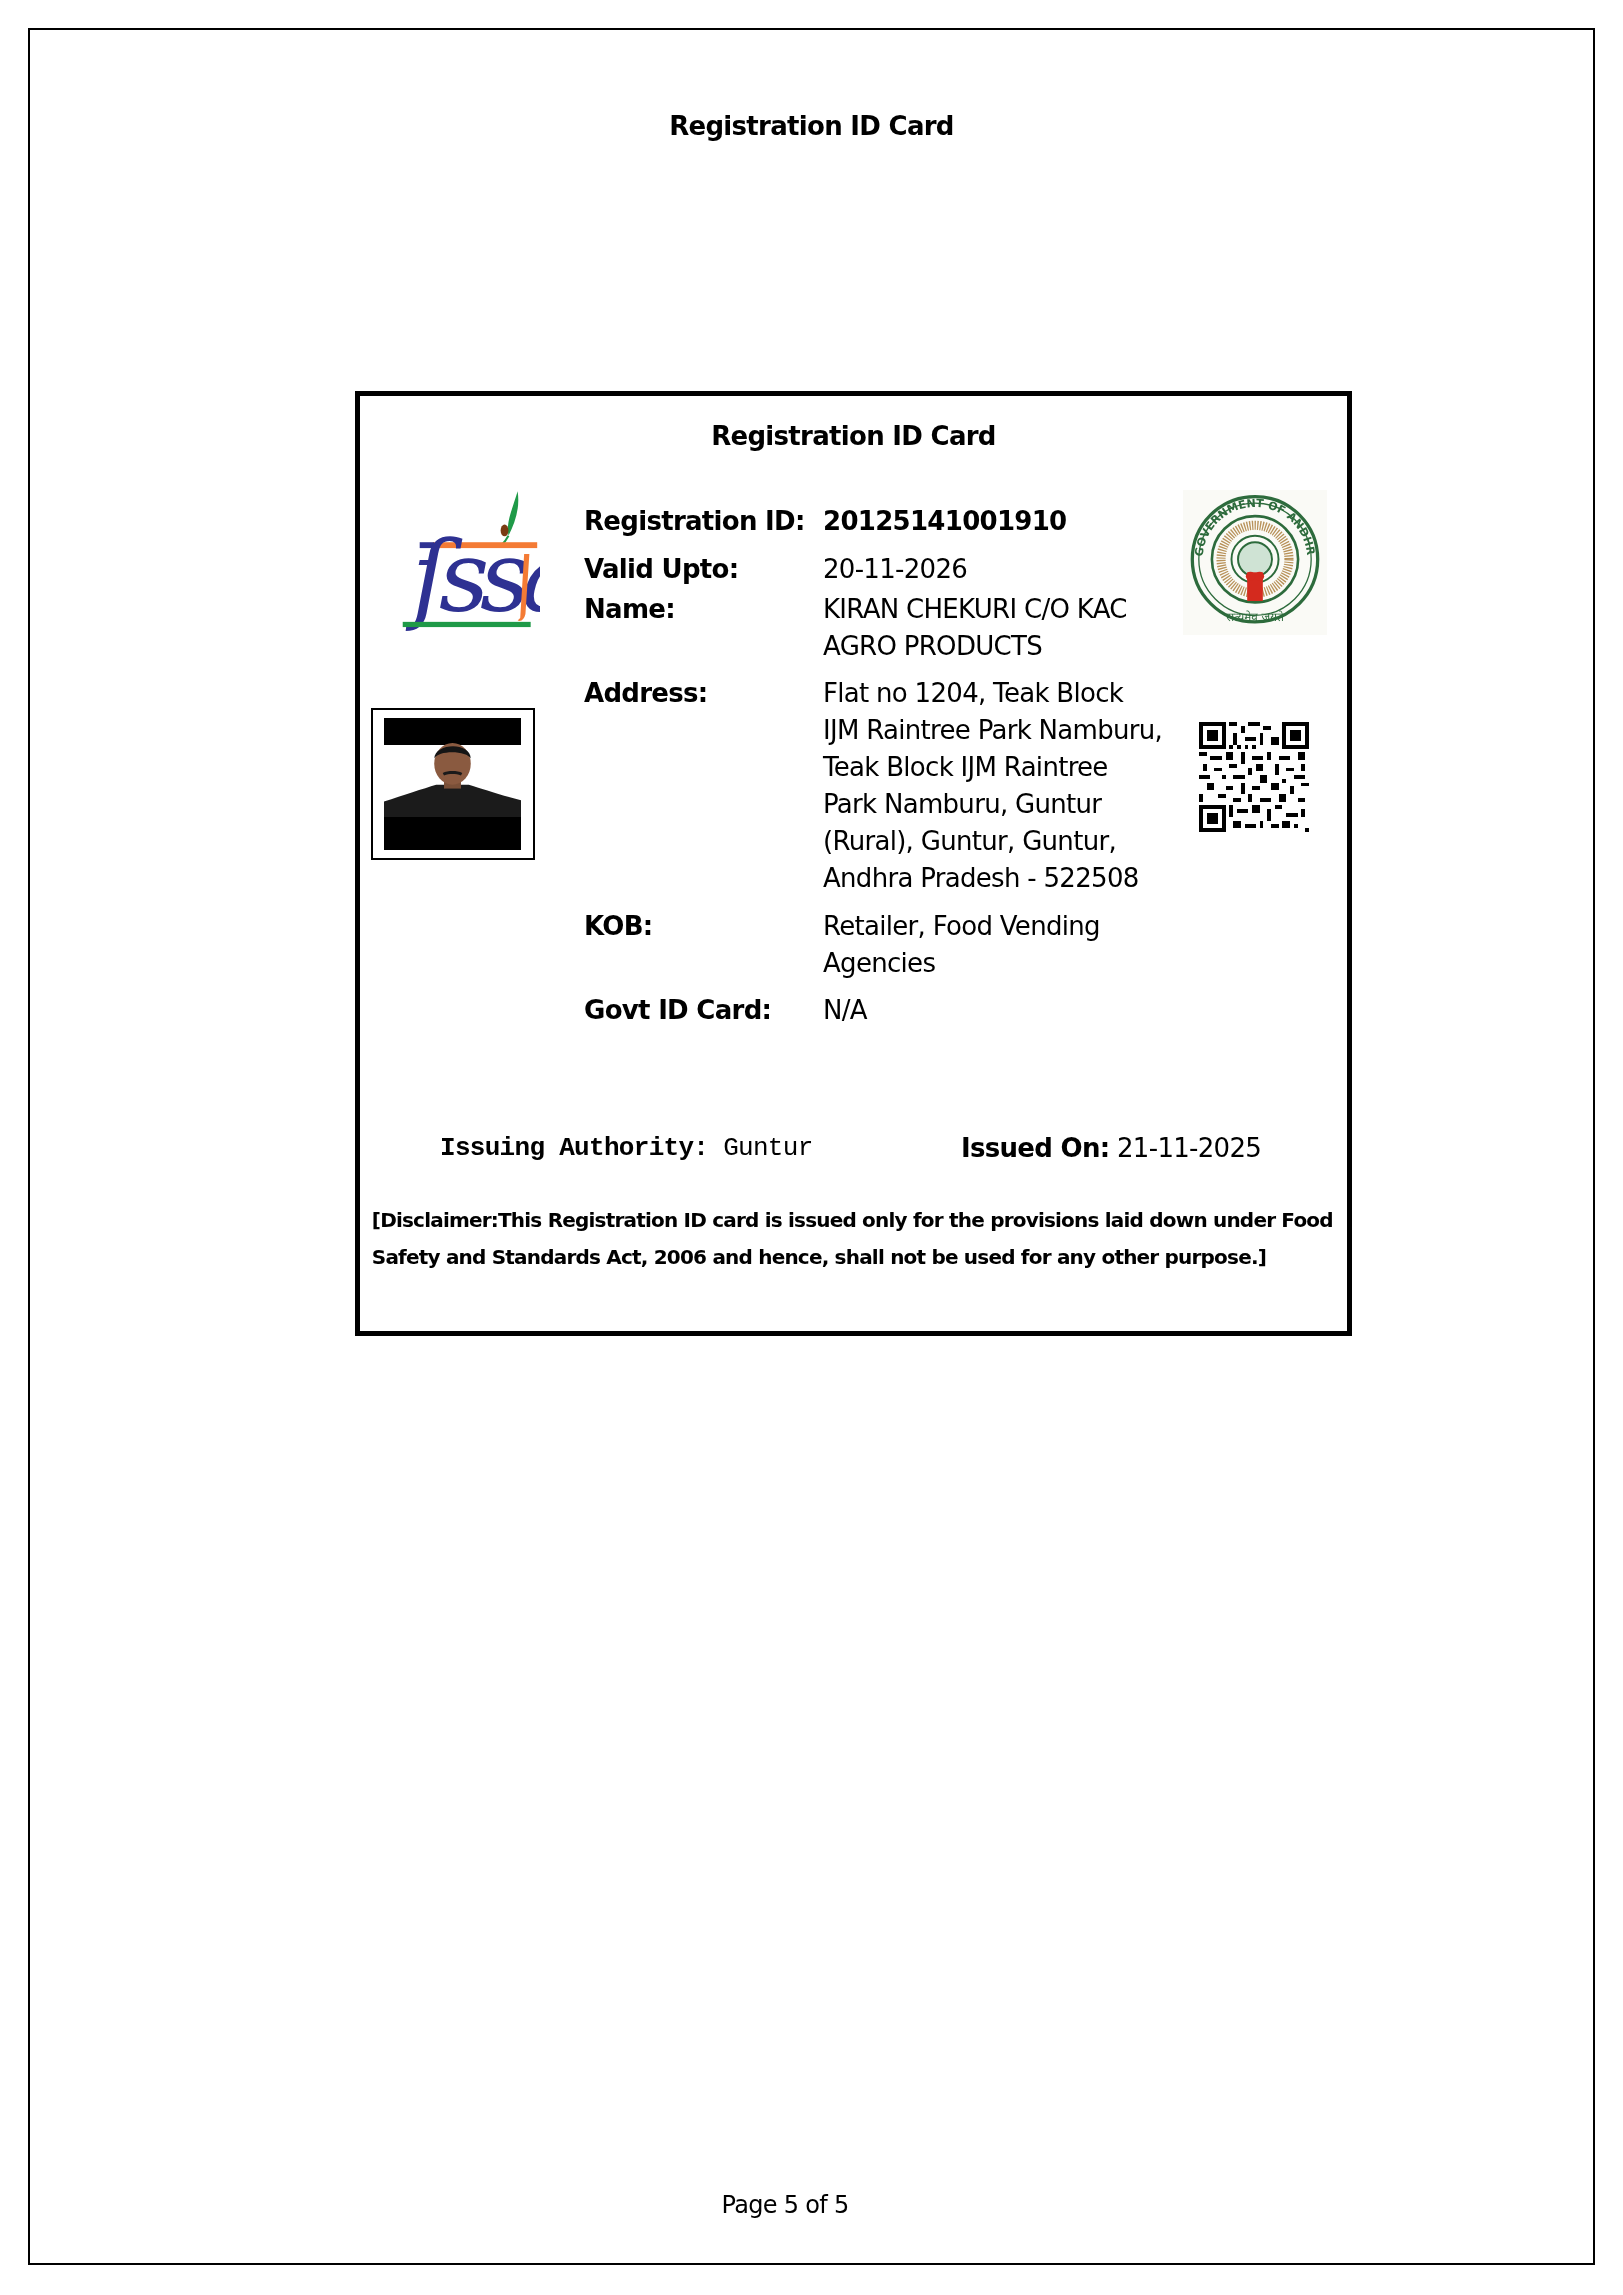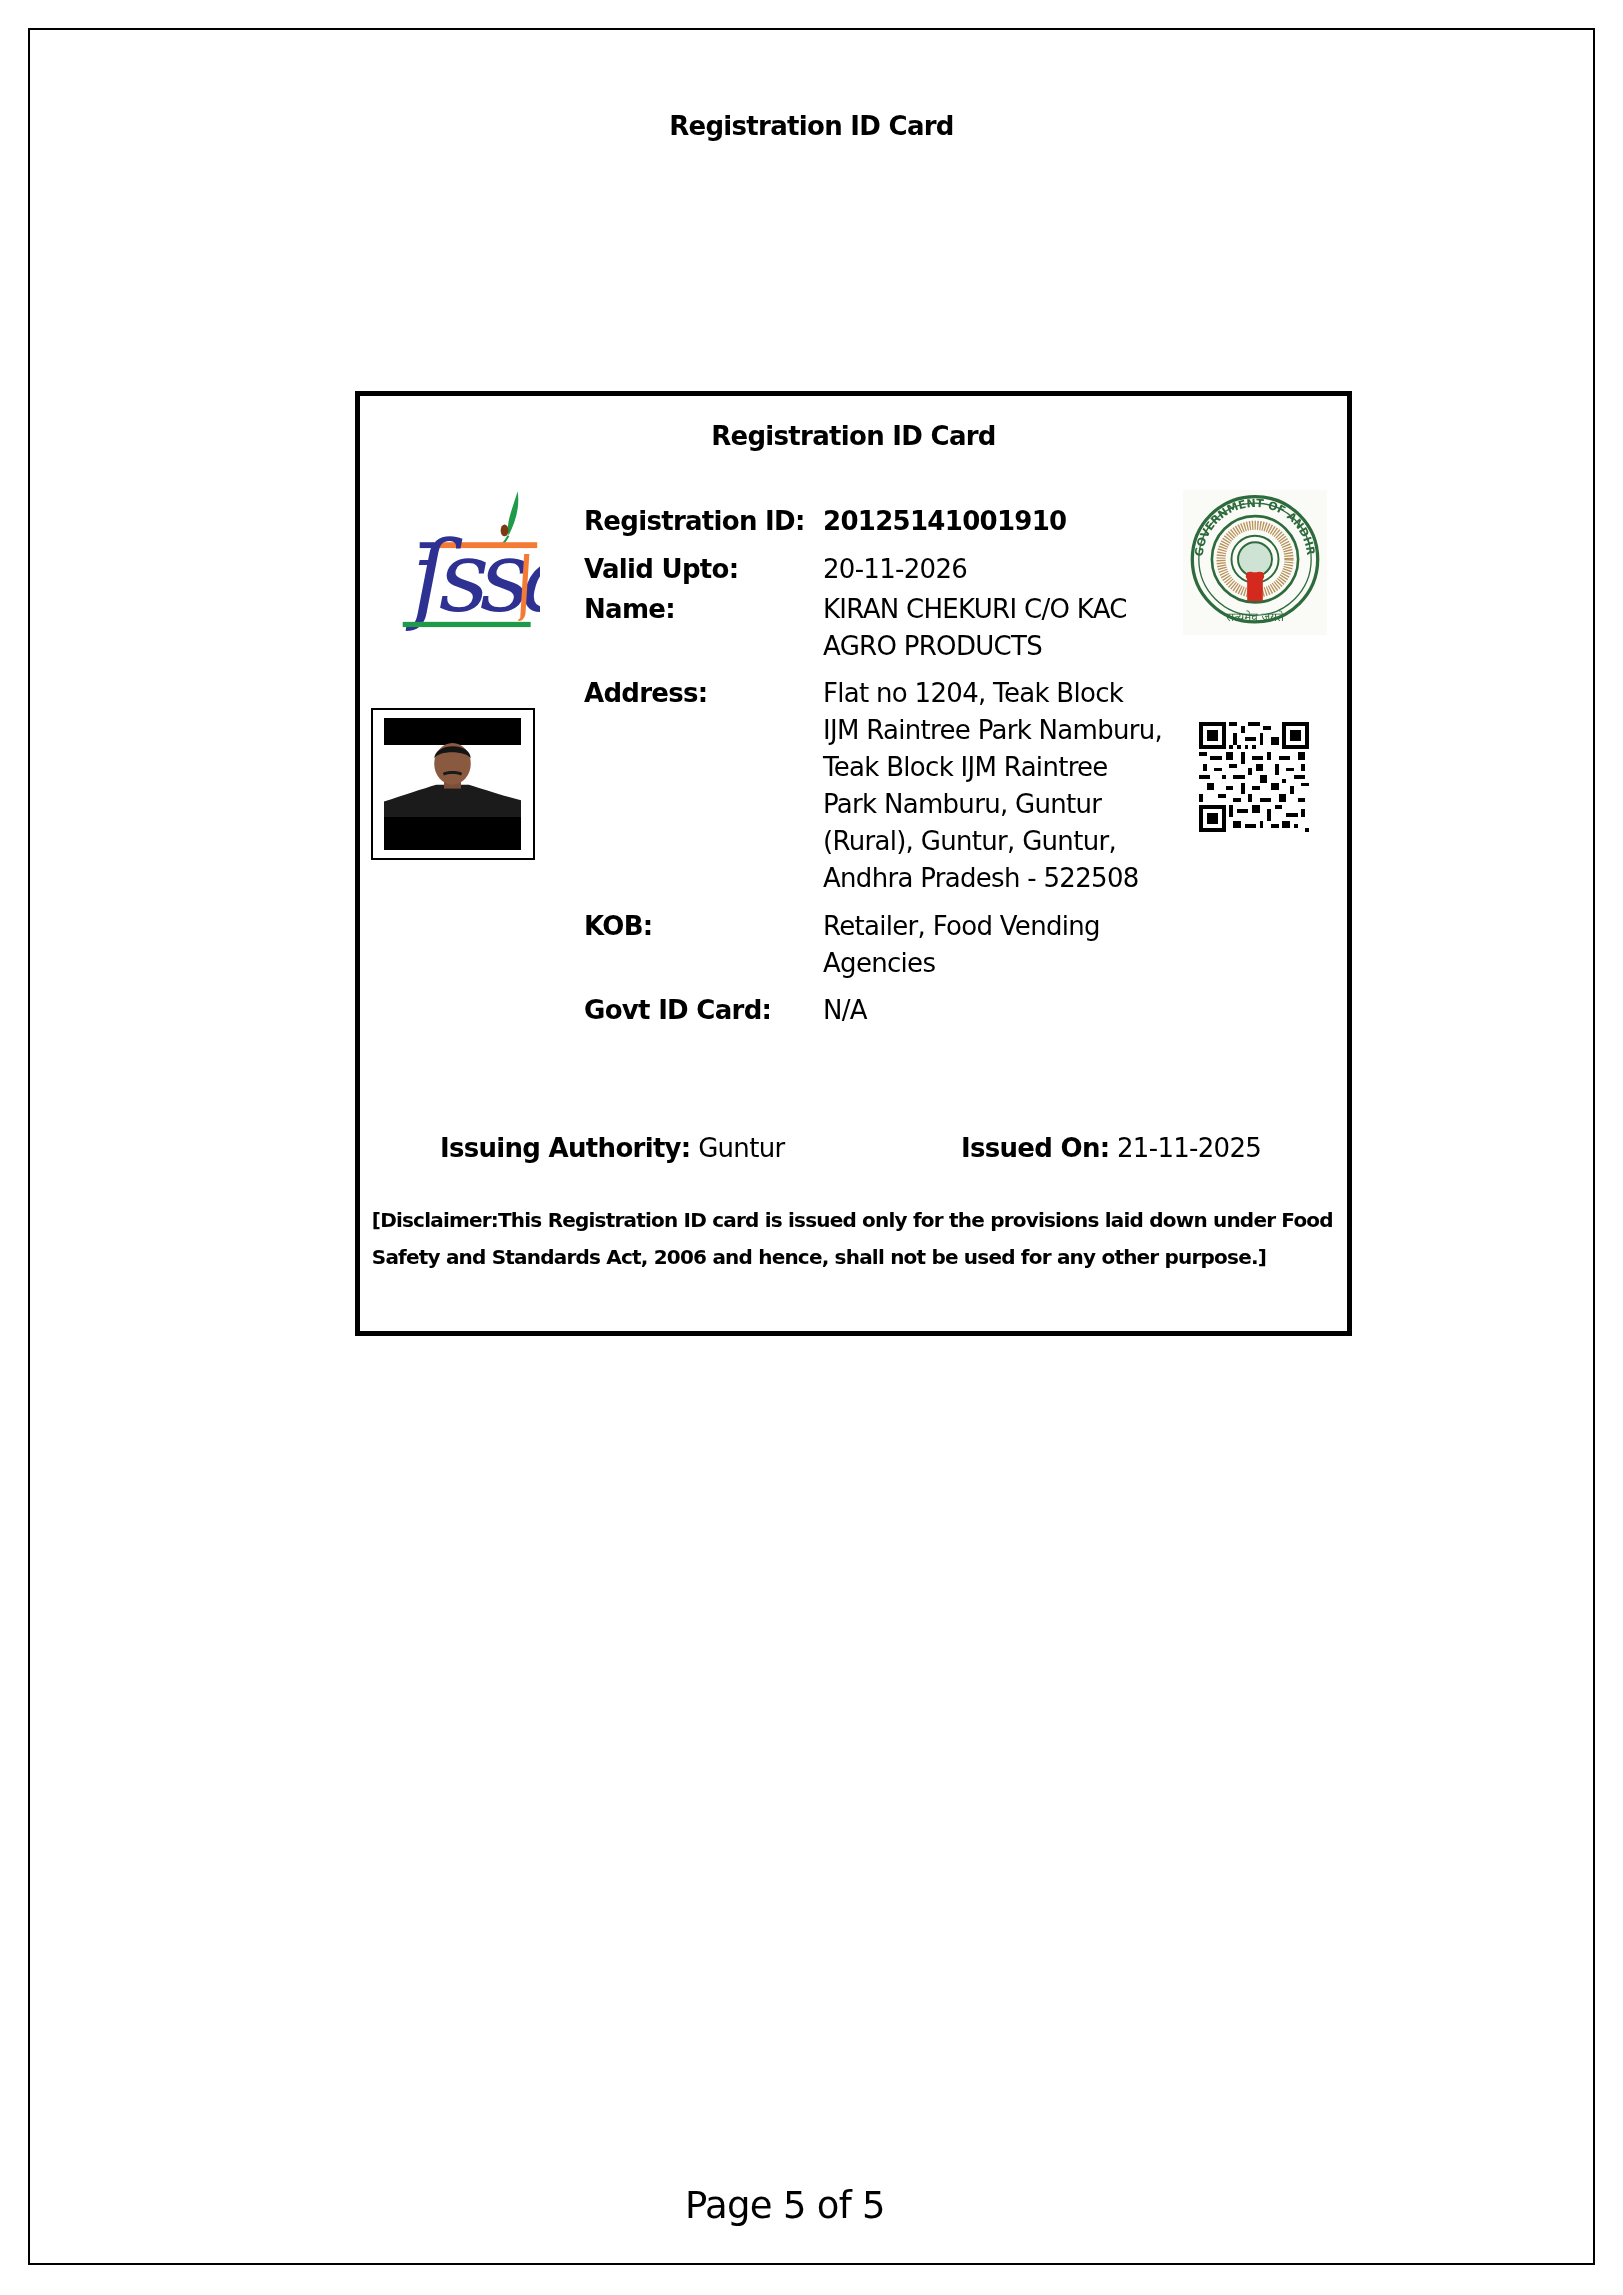--- a/index.html
+++ b/index.html
@@ -21,27 +21,27 @@
   .photo-inner { position: absolute; left: 10.5px; top: 7.9px; width: 137px; height: 132px; background:#fff; overflow:hidden; }
   .photo-bar-top { position:absolute; left:0; top:0; width:100%; height:27.5px; background:#000; }
   .photo-bar-bottom { position:absolute; left:0; bottom:0; width:100%; height:33px; background:#000; }
   .qr { position: absolute; left: 839px; top: 326px; width: 110px; height: 110px; }
   .fields { position: absolute; left: 224px; top: 107px; width: 589px; }
   .field-row { display: flex; font-size: 26px; line-height: 37px; letter-spacing: -0.7px; margin-bottom: 10.5px; }
   .field-label { width: 239px; font-weight: bold; flex: 0 0 239px; }
   .field-value { width: 340px; }
   .field-value.bold { font-weight: bold; }
   .issuing-row { position: absolute; top: 734px; left: 0; width: 100%; font-size: 26px; line-height: 37px; letter-spacing: -0.7px; }
-  .issuing-left { position: absolute; left: 80px; white-space: nowrap; }
+  .issuing-left { position: absolute; left: 80px; white-space: nowrap; font-family: Liberation Mono, monospace; }
   .issuing-right { position: absolute; left: 601px; white-space: nowrap; }
   .b { font-weight: bold; }
   .disclaimer { position: absolute; left: 11.8px; top: 806px; width: 968px; font-weight: bold;
                 font-size: 20px; line-height: 37px; letter-spacing: -0.8px; }
   .footer { position: absolute; left: 0; width: 1570px; top: 2186px; text-align: center;
-            font-size: 37px; line-height: 39px; letter-spacing: -0.7px; }
+            font-size: 24px; line-height: 39px; letter-spacing: -0.7px; }
 </style>
 </head>
 <body>
 
 <div class="page-border"></div>
 
 <div class="page-title">Registration ID Card</div>
 
 <div class="card">
   <div class="card-title">Registration ID Card</div>

